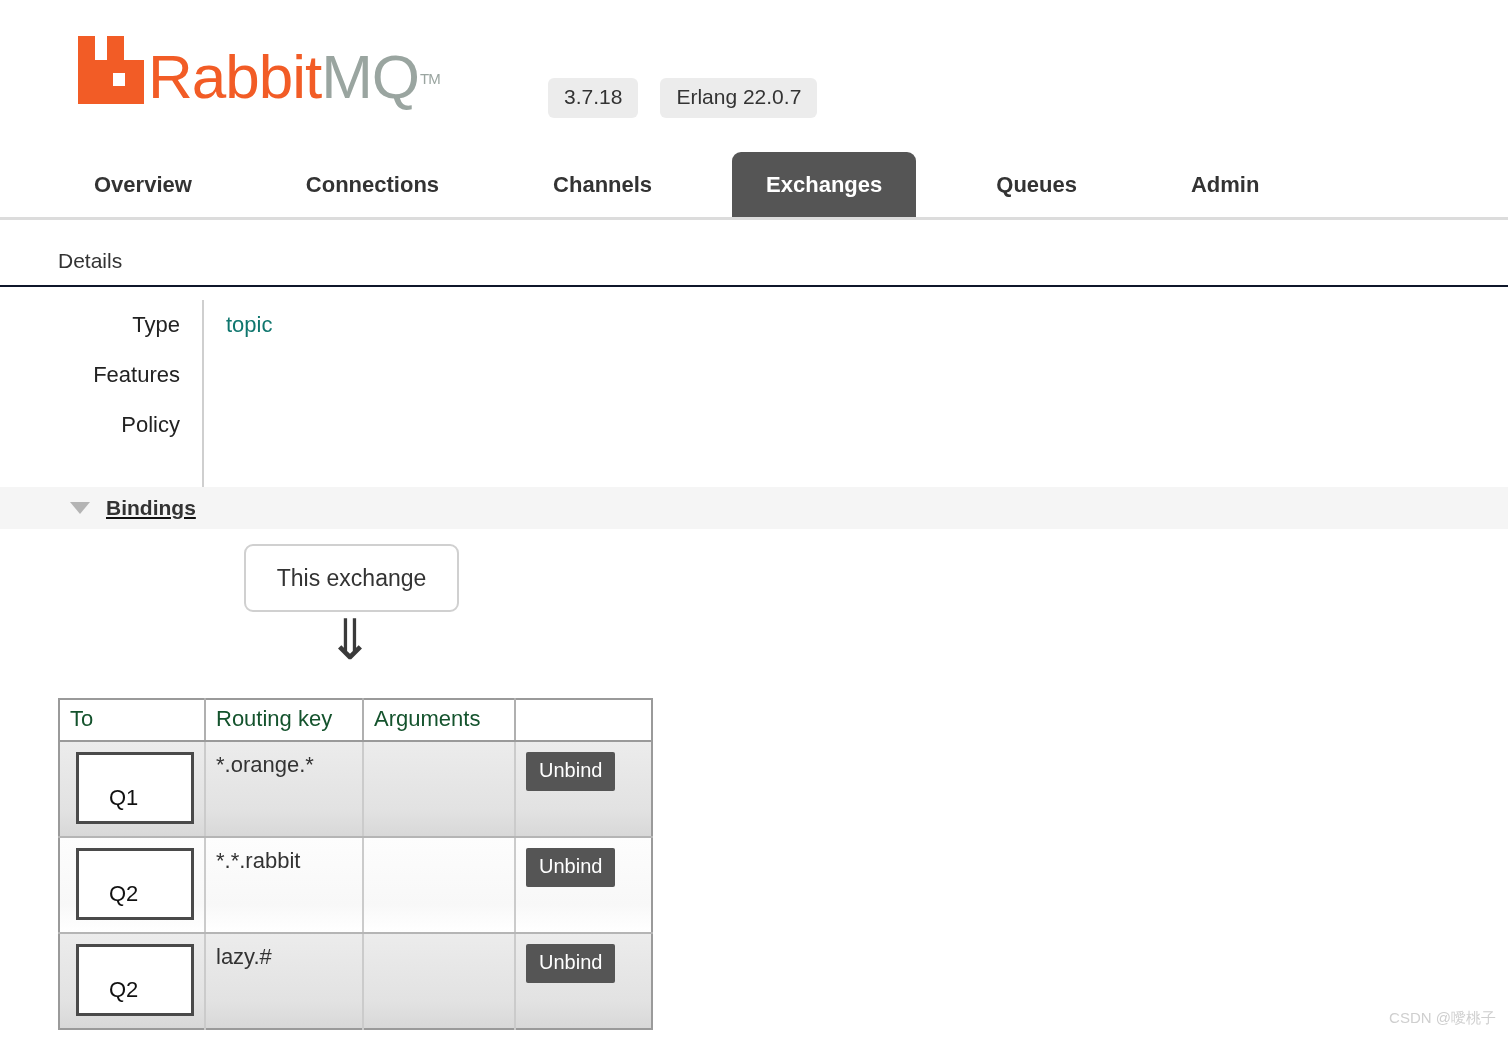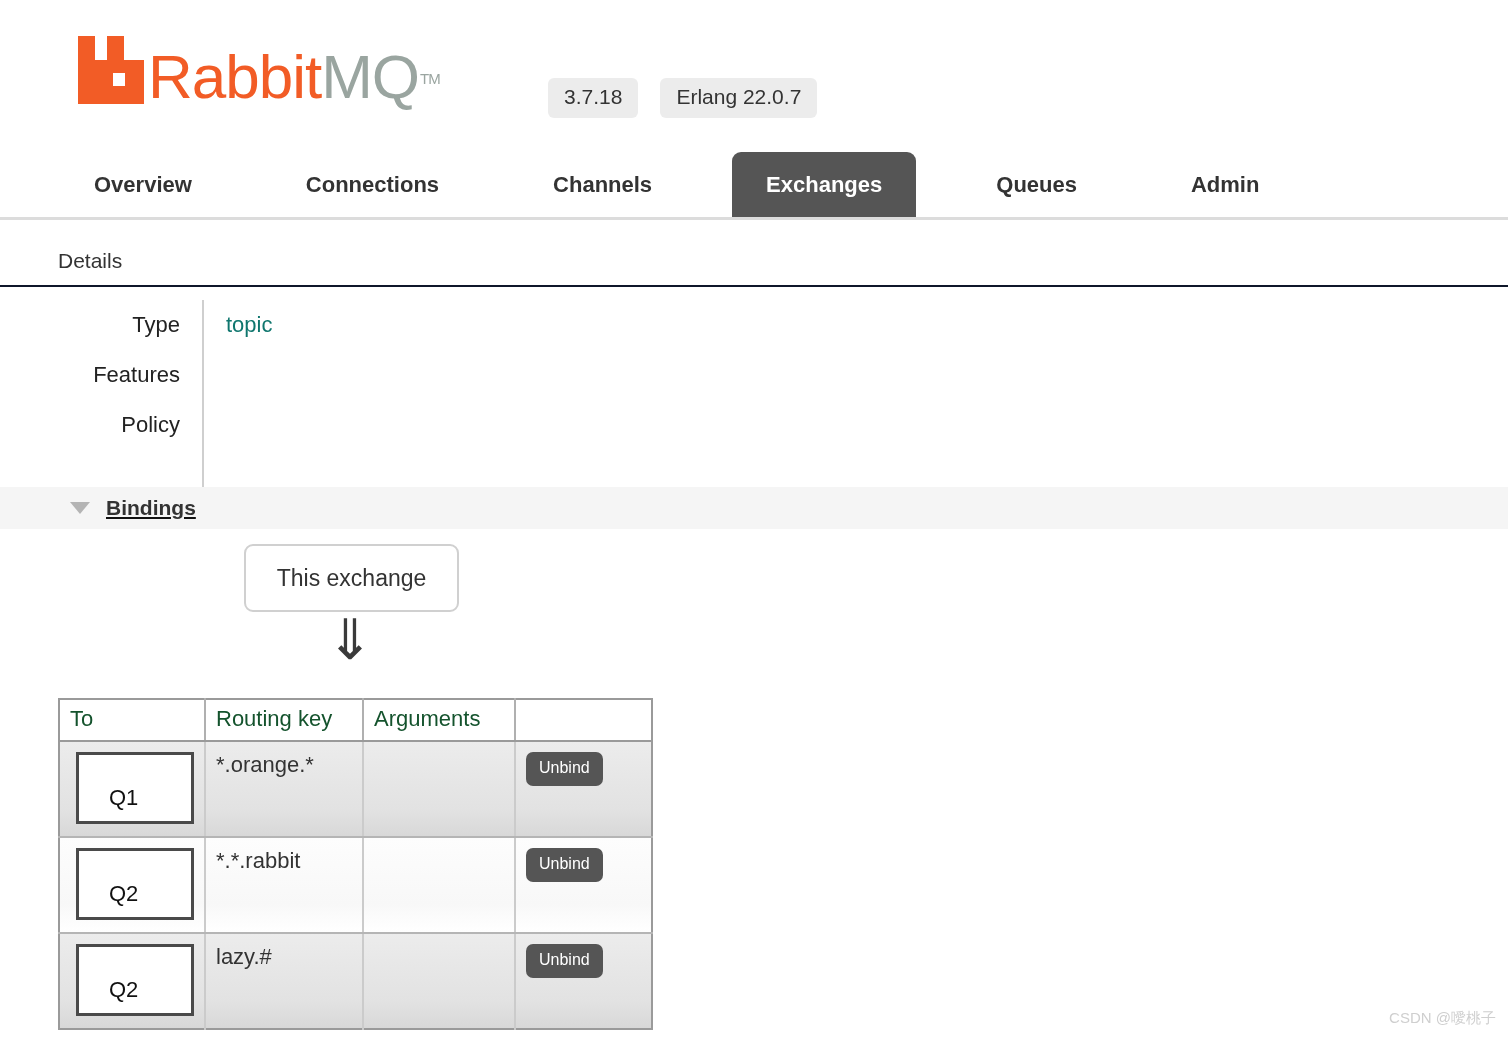--- a/index.html
+++ b/index.html
@@ -233,23 +233,23 @@
     padding: 0 0 10px 30px;
     font-size: 22px; color: #111111;
     margin: 2px 0 4px 6px;
   }
   .row-tall .queue-box { height: 72px; }
 
   .unbind-btn {
     display: inline-block;
     background: #555555;
     color: #ffffff;
-    font-size: 16px;
+    font-size: 20px;
     border: none;
-    border-radius: 7px;
+    border-radius: 2px;
     padding: 7px 13px 9px 13px;
     font-family: "Liberation Sans", sans-serif;
     cursor: pointer;
     margin-top: 2px;
   }
 
   .cell-text { padding-top: 2px; }
 
   
   .watermark {

